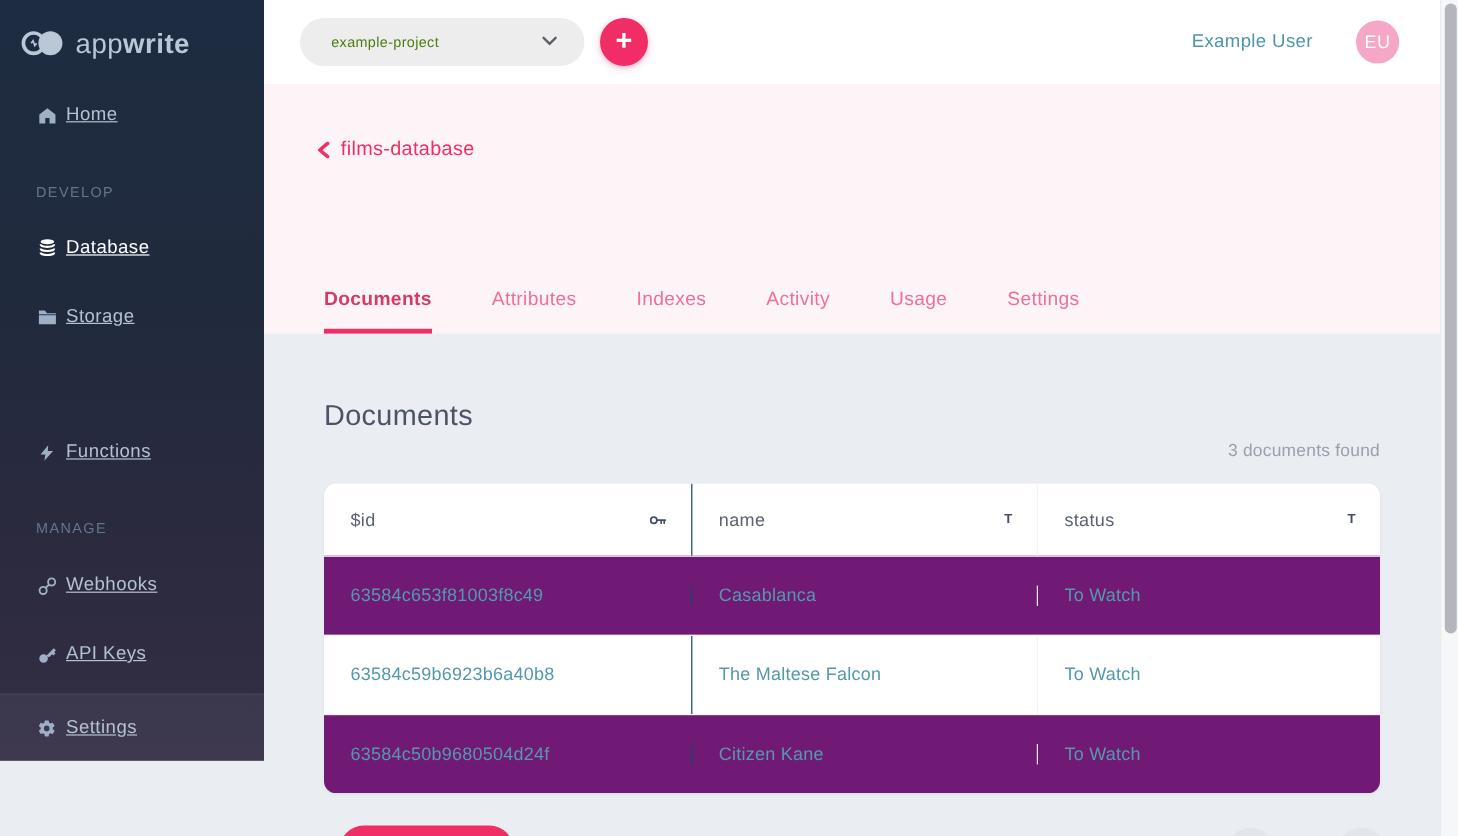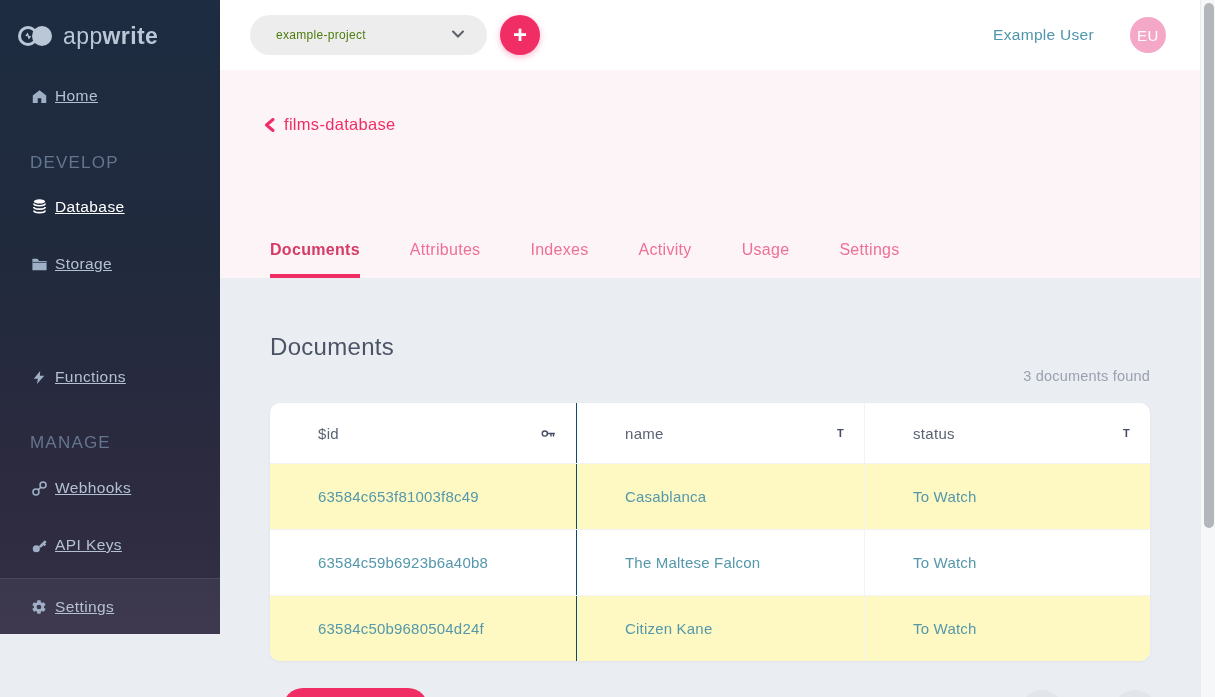--- a/index.html
+++ b/index.html
@@ -9,21 +9,21 @@
   
   .sidebar { position:absolute; left:0; top:0; width:220px; height:634px;
     background:linear-gradient(180deg,#1d2c41 0%,#212a3d 42%,#2b2a3f 72%,#342f45 100%); z-index:5; }
   .logo { position:absolute; left:16px; top:18px; height:36px; display:flex; align-items:center; gap:9px; cursor:pointer; }
   .logo-text { font-size:23px; color:#bac7d7; letter-spacing:.4px; font-weight:300; }
   .logo-text b { font-weight:700; }
   .nav-item { position:absolute; left:0; width:220px; height:40px; display:flex; align-items:center; cursor:pointer; }
   .nav-icon { position:absolute; left:30px; width:18px; height:18px; display:flex; align-items:center; justify-content:center; color:#9fb0c6; }
   .nav-label { position:absolute; left:55px; font-size:15.5px; letter-spacing:.4px; color:#b4c1d2;text-decoration:underline; }
   .nav-item.active .nav-label, .nav-item.active .nav-icon { color:#ffffff; }
-  .nav-section { position:absolute; left:30px; font-size:17px; letter-spacing:1.2px; color:#64758f; font-weight:400; }
+  .nav-section { position:absolute; left:30px; font-size:12px; letter-spacing:1.2px; color:#64758f; font-weight:400; }
   .sidebar-footer { position:absolute; left:0; bottom:0; width:220px; height:56px;
     background:rgba(255,255,255,0.05); border-top:1px solid rgba(255,255,255,0.07); }
   .sidebar-footer .nav-item { top:8px; }
   svg.ic { display:block; }
 
   
   .topbar { position:absolute; left:220px; top:0; width:980px; height:70px; background:#ffffff; z-index:4; }
   .project-pill { position:absolute; left:30px; top:15px; width:237px; height:40px; background:#ededed;
     border-radius:20px; display:flex; align-items:center; cursor:pointer; }
   .project-pill .pp-label { margin-left:26px; font-size:12px; color:#4d7c0f; letter-spacing:.3px; }
@@ -49,22 +49,22 @@
   
   .content { position:absolute; left:220px; top:278px; width:980px; height:419px; background:#eaedf1; z-index:2; }
   .section-heading { position:absolute; left:50px; top:55px; font-size:24px; font-weight:500; color:#4c5366; letter-spacing:.3px; }
   .found { position:absolute; right:50px; top:90px; font-size:14.5px; color:#99a1af; letter-spacing:.2px; }
 
   .doc-table { position:absolute; left:50px; top:125px; width:880px; height:258px; background:#fff;
     border-radius:10px; box-shadow:0 1px 3px rgba(50,60,80,.06); overflow:hidden; }
   .t-row { display:flex; width:100%; }
   .t-head { height:60px; }
   .t-body-row { height:66px; border-top:1px solid #f1f3f5; }
-  .t-body-row.odd { background:#fef9c3; }
-  .t-cell { position:relative; display:flex; align-items:center; padding-left:48px; }
+  .t-body-row.odd { background:#701a75;align-items:center; }
+  .t-cell { position:relative; display:flex; align-items:center; padding-left:22px; }
   .t-cell.c1 { width:306px; }
   .t-cell.c2 { width:288px; border-left:1px solid #0c4a6e; }
   .t-cell.c3 { width:286px; border-left:1px solid #f2f3f5; }
   .t-head .t-cell { font-size:15px; color:#5a6273; letter-spacing:.3px; }
   .col-icon { position:absolute; right:20px; display:flex; align-items:center; color:#454e63; }
   .t-icon { font-size:11px; font-weight:700; color:#454e63; font-family:"Liberation Sans",sans-serif; }
   .t-body-row .t-cell { font-size:15px; color:#5598ab; letter-spacing:.2px; cursor:pointer; }
 
   .create-btn { position:absolute; left:63px; top:410px; width:145px; height:40px; border:none;
     border-radius:20px; background:#f02e65; cursor:pointer; }

